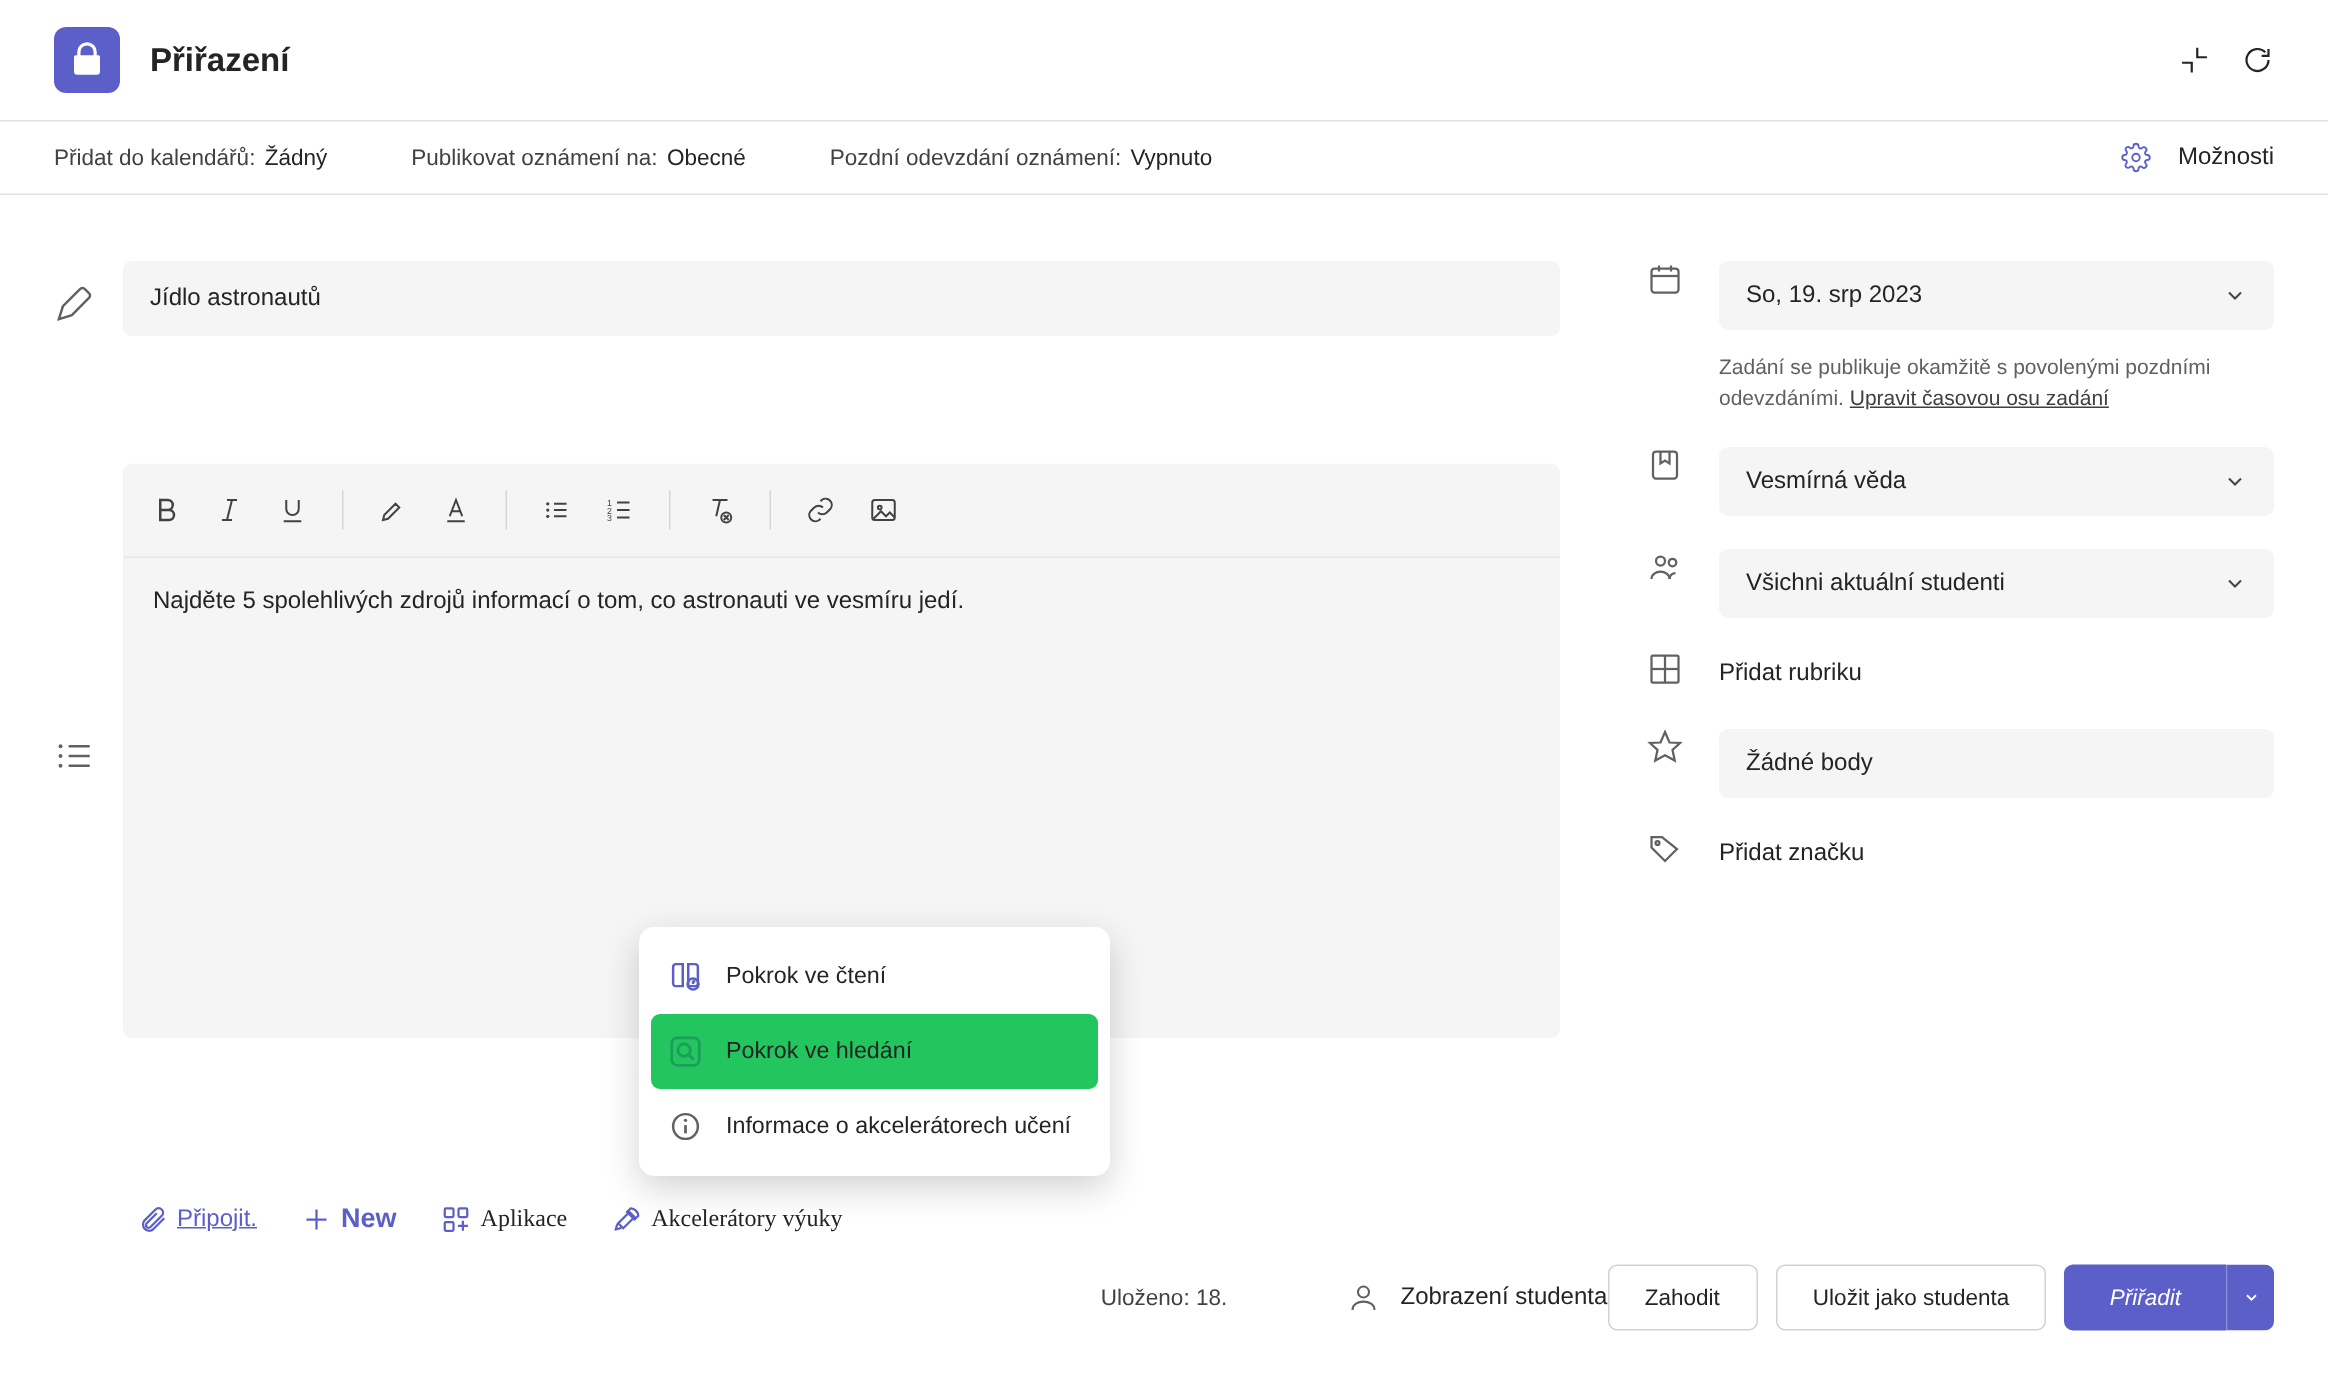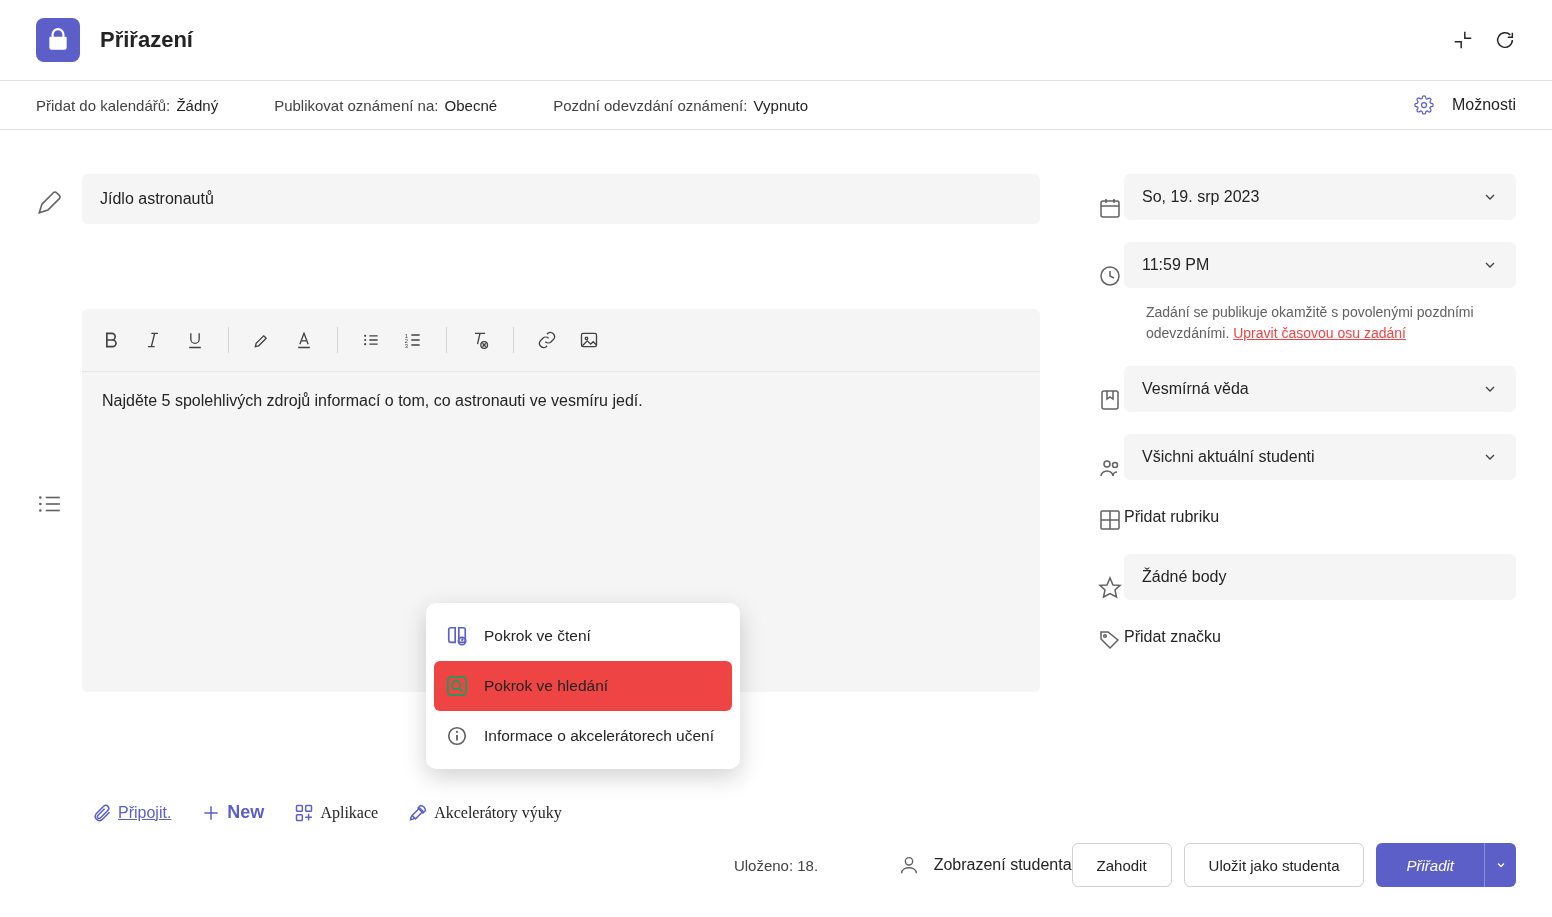--- a/index.html
+++ b/index.html
@@ -71,55 +71,55 @@
     border-radius: 4px; cursor: pointer;
   }
   .tb-btn svg { width: 20px; height: 20px; stroke: #424242; fill: none; stroke-width: 1.6; }
   .tb-sep { width: 1px; height: 26px; background: #d6d6d6; margin: 0 10px; }
   .editor-body {
     background: #f5f5f5; flex: 1; min-height: 320px;
     padding: 20px 20px; font-size: 16px; color: #242424;
   }
   
   .accel-menu {
-    position: absolute; left: 426px; top: 473px;
+    position: absolute; left: 426px; top: 488px;
     width: 314px; background: #fff; border-radius: 10px;
     box-shadow: 0 8px 24px rgba(0,0,0,0.18);
     padding: 8px;
   }
   .accel-item {
     display: flex; align-items: center; gap: 16px;
     padding: 14px 12px; border-radius: 6px; cursor: pointer;
     font-size: 15.5px;
   }
-  .accel-item.hover { background: #ef4444; }
+  .accel-item.hover { background: #22c55e; }
   .accel-item svg { width: 22px; height: 22px; }
   
   .attach-row {
     display: flex; align-items: center; gap: 30px;
     padding: 26px 0 0 56px; font-size: 16px;
   }
   .attach-btn { display: flex; align-items: center; gap: 6px; cursor: pointer; }
   .attach-btn svg { width: 20px; height: 20px; stroke: #5b5fc7; fill: none; stroke-width: 1.8; }
   .attach-btn .lbl-link { color: #5b5fc7; text-decoration: underline; }
   .attach-btn .lbl-bold { color: #5b5fc7; font-weight: 600; font-size: 18px; }
   .attach-btn .lbl-plain { color: #242424; font-family: Liberation Serif, serif; }
   
-  .r-row { display: flex; align-items: flex-end; margin-bottom: 22px; }
+  .r-row { display: flex; align-items: flex-start; margin-bottom: 22px; gap: 22px; }
   .r-icon { width: 28px; display: flex; justify-content: center; }
   .r-icon svg { width: 24px; height: 24px; stroke: #616161; fill: none; stroke-width: 1.5; }
   .r-field {
     flex: 1; background: #f5f5f5; border-radius: 6px;
     padding: 14px 18px; font-size: 16px; display: flex;
     justify-content: space-between; align-items: center; cursor: pointer;
   }
   .r-field .chev { width: 16px; height: 16px; stroke: #424242; fill: none; stroke-width: 2; }
   .r-text { flex: 1; font-size: 16px; padding: 6px 0; cursor: pointer; }
   .r-note { font-size: 14px; color: #616161; margin: -8px 0 22px 50px; line-height: 1.5; }
-  .r-note a { color: #ef4444; text-decoration: underline; cursor: pointer; }
+  .r-note a { color: #404040; text-decoration: underline; cursor: pointer; }
   
   .footer {
     border-top: none; padding: 20px 36px 30px 36px;
     display: flex; align-items: center; justify-content: flex-end;
   }
   .student-view { display: flex; align-items: center; gap: 14px; font-size: 16px; cursor: pointer; }
   .student-view svg { width: 22px; height: 22px; stroke: #616161; fill: none; stroke-width: 1.5; }
   .footer-center { font-size: 15px; color: #424242; position: absolute; left: 50%; transform: translateX(-50%); }
   .footer-right { display: flex; gap: 12px; align-items: center; }
   .btn {
@@ -326,34 +326,20 @@
             <line x1="16" y1="3" x2="16" y2="7"></line>
           </svg>
         </div>
       <div class="r-field">
         <span>So, 19. srp 2023</span>
         <svg class="chev" viewBox="0 0 24 24">
             <polyline points="6 9 12 15 18 9"></polyline>
           </svg>
       </div>
     </div>
-    <div class="r-row">
-      <div class="r-icon">
-          <svg viewBox="0 0 24 24">
-            <circle cx="12" cy="12" r="9"></circle>
-            <polyline points="12 7 12 12 16 14"></polyline>
-          </svg>
-        </div>
-      <div class="r-field">
-        <span>11:59 PM</span>
-        <svg class="chev" viewBox="0 0 24 24">
-            <polyline points="6 9 12 15 18 9"></polyline>
-          </svg>
-      </div>
-    </div>
     <div class="r-note">
       <span>Zadání se publikuje okamžitě s povolenými pozdními odevzdáními.</span>
       <a>Upravit časovou osu zadání</a>
     </div>
     <div class="r-row">
       <div class="r-icon">
           <svg viewBox="0 0 24 24">
             <rect x="4" y="3" width="16" height="18" rx="2"></rect>
             <path d="M9 3 v8 l3-2 3 2 V3"></path>
           </svg>

